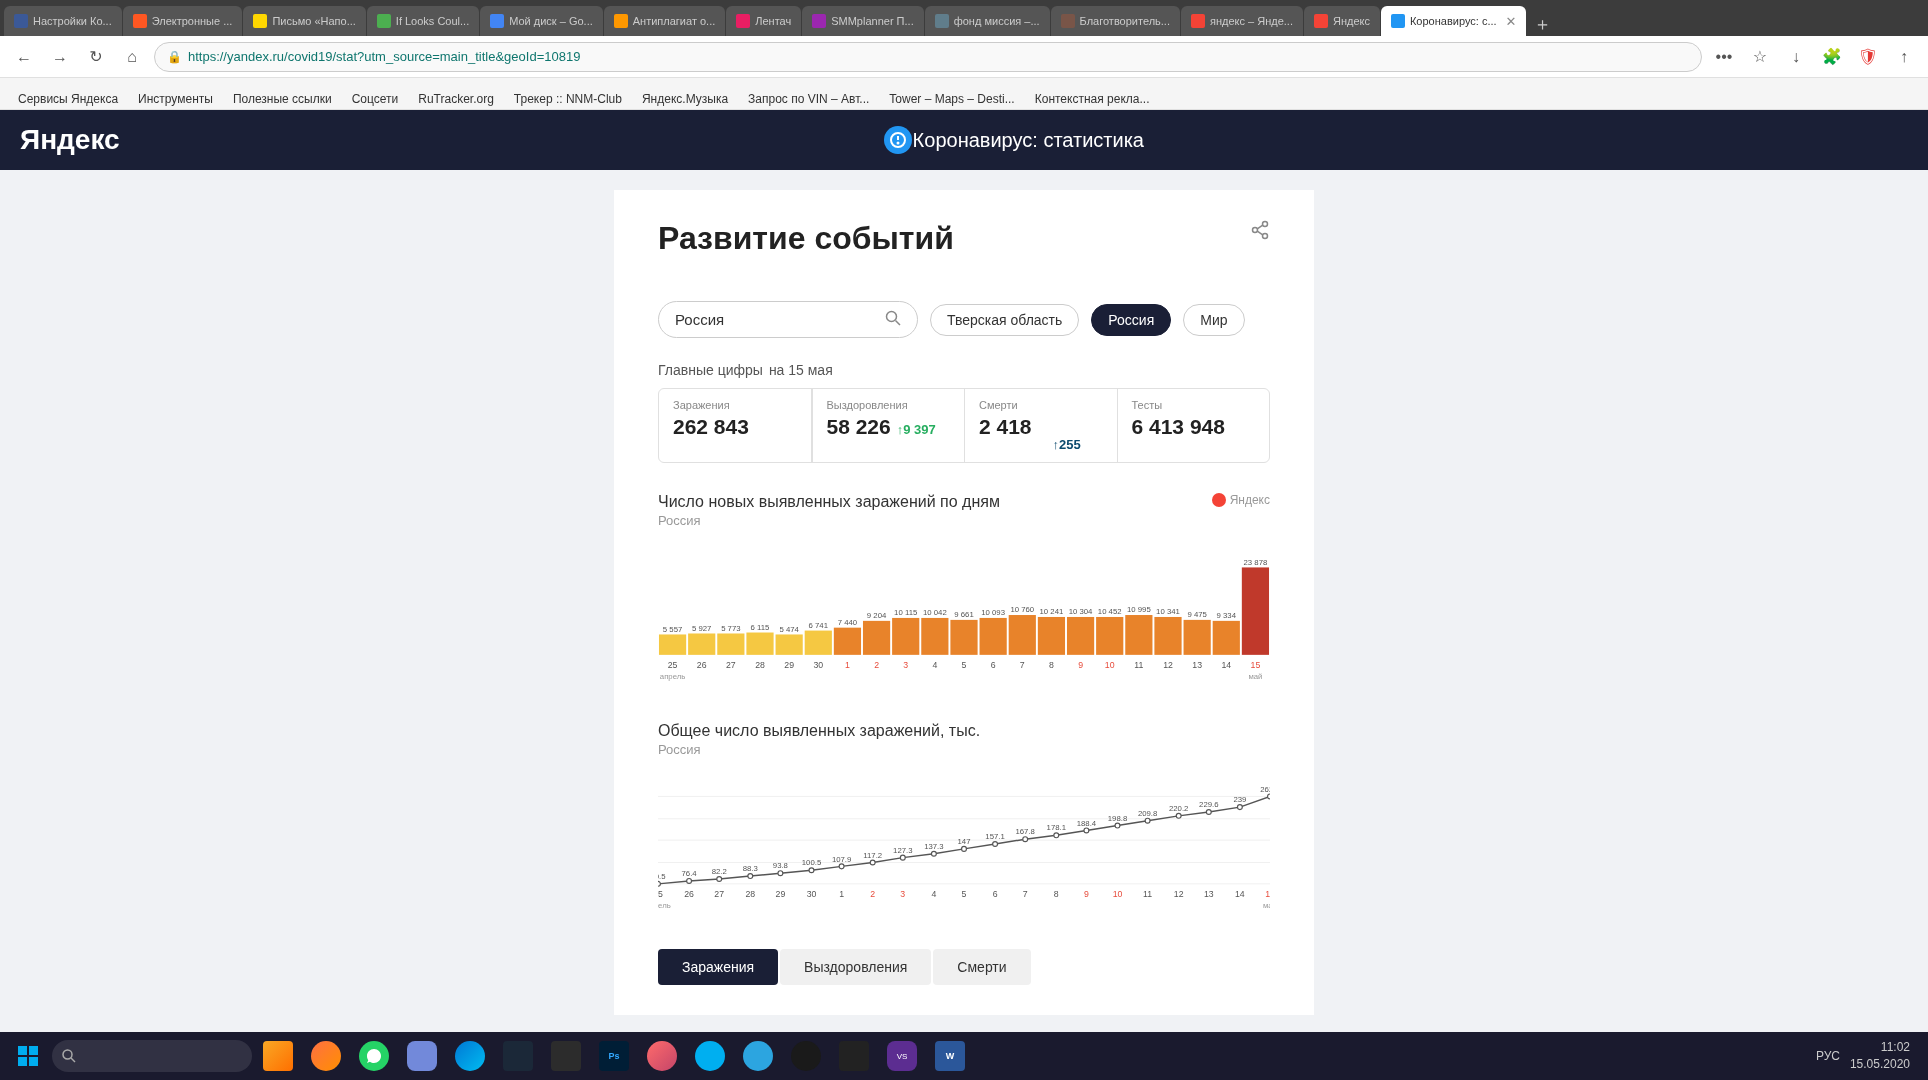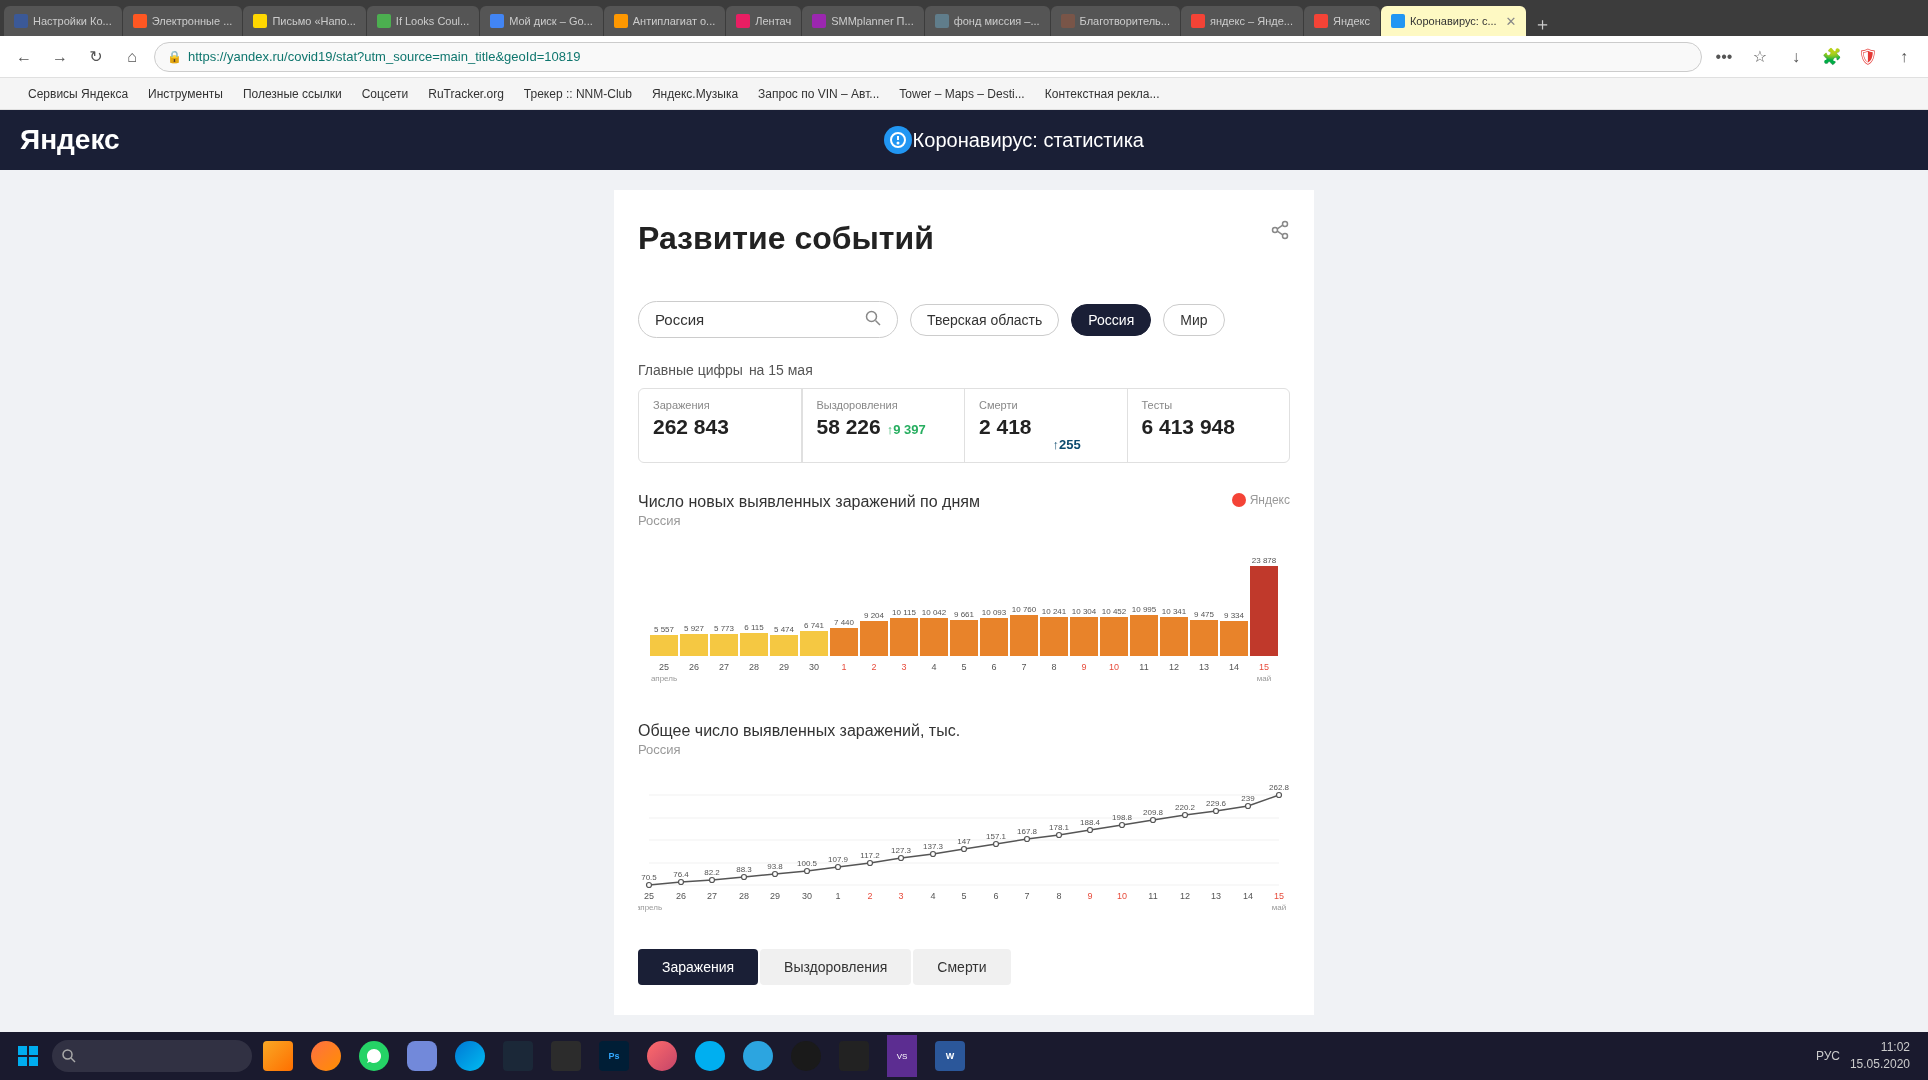--- a/index.html
+++ b/index.html
@@ -27,21 +27,21 @@
       color: #ccc;
       background: #555;
       max-width: 160px;
       white-space: nowrap;
       overflow: hidden;
       text-overflow: ellipsis;
       cursor: pointer;
       flex-shrink: 0;
     }
     .tab.active {
-      background: #fef9c3;
+      background: #ffffff;
       color: #333;
     }
     .tab-favicon {
       width: 14px;
       height: 14px;
       border-radius: 2px;
       flex-shrink: 0;
       display: inline-block;
     }
 
@@ -75,22 +75,22 @@
       display: flex;
       align-items: center;
       gap: 6px;
     }
     .address-text { font-size: 13px; color: #0f766e; }
 
     .bookmarks-bar {
       background: #f5f5f5;
       height: 32px;
       display: flex;
-      align-items: center;
-      padding: 0 20px;
+      align-items: flex-end;
+      padding: 0 10px;
       gap: 4px;
       border-bottom: 1px solid #e0e0e0;
       overflow: hidden;
     }
     .bookmark-item {
       font-size: 12px;
       color: #333;
       padding: 3px 8px;
       border-radius: 3px;
       white-space: nowrap;
@@ -126,21 +126,21 @@
     .header-title-icon {
       width: 28px; height: 28px;
       background: #2196F3;
       border-radius: 50%;
       display: flex; align-items: center; justify-content: center;
     }
 
     
     .main-content {
       background: #fff;
-      padding: 30px 24px;
+      padding: 30px 44px;
       max-width: 700px;
       margin: 0 auto;
     }
 
     .page-title {
       font-size: 32px;
       font-weight: bold;
       color: #222;
       margin-bottom: 24px;
     }
@@ -757,21 +757,21 @@
     <div class="taskbar-app">
       <div style="width:30px;height:30px;background:#2ca5e0;border-radius:50%;"></div>
     </div>
     <div class="taskbar-app">
       <div style="width:30px;height:30px;background:#1a1a1a;border-radius:50%;"></div>
     </div>
     <div class="taskbar-app">
       <div style="width:30px;height:30px;background:#222;border-radius:4px;"></div>
     </div>
     <div class="taskbar-app">
-      <div style="width:30px;height:42px;background:#5c2d91;border-radius:0;display:flex;align-items:center;justify-content:center;color:#fff;font-size:8px;">VS</div>
+      <div style="width:30px;height:30px;background:#5c2d91;border-radius:8px;display:flex;align-items:center;justify-content:center;color:#fff;font-size:8px;">VS</div>
     </div>
     <div class="taskbar-app">
       <div style="width:30px;height:30px;background:#2b579a;border-radius:4px;display:flex;align-items:center;justify-content:center;color:#fff;font-size:9px;font-weight:bold;">W</div>
     </div>
     <div class="taskbar-right">
       <span>РУС</span>
       <div class="time-display">
         <div>11:02</div>
         <div>15.05.2020</div>
       </div>

